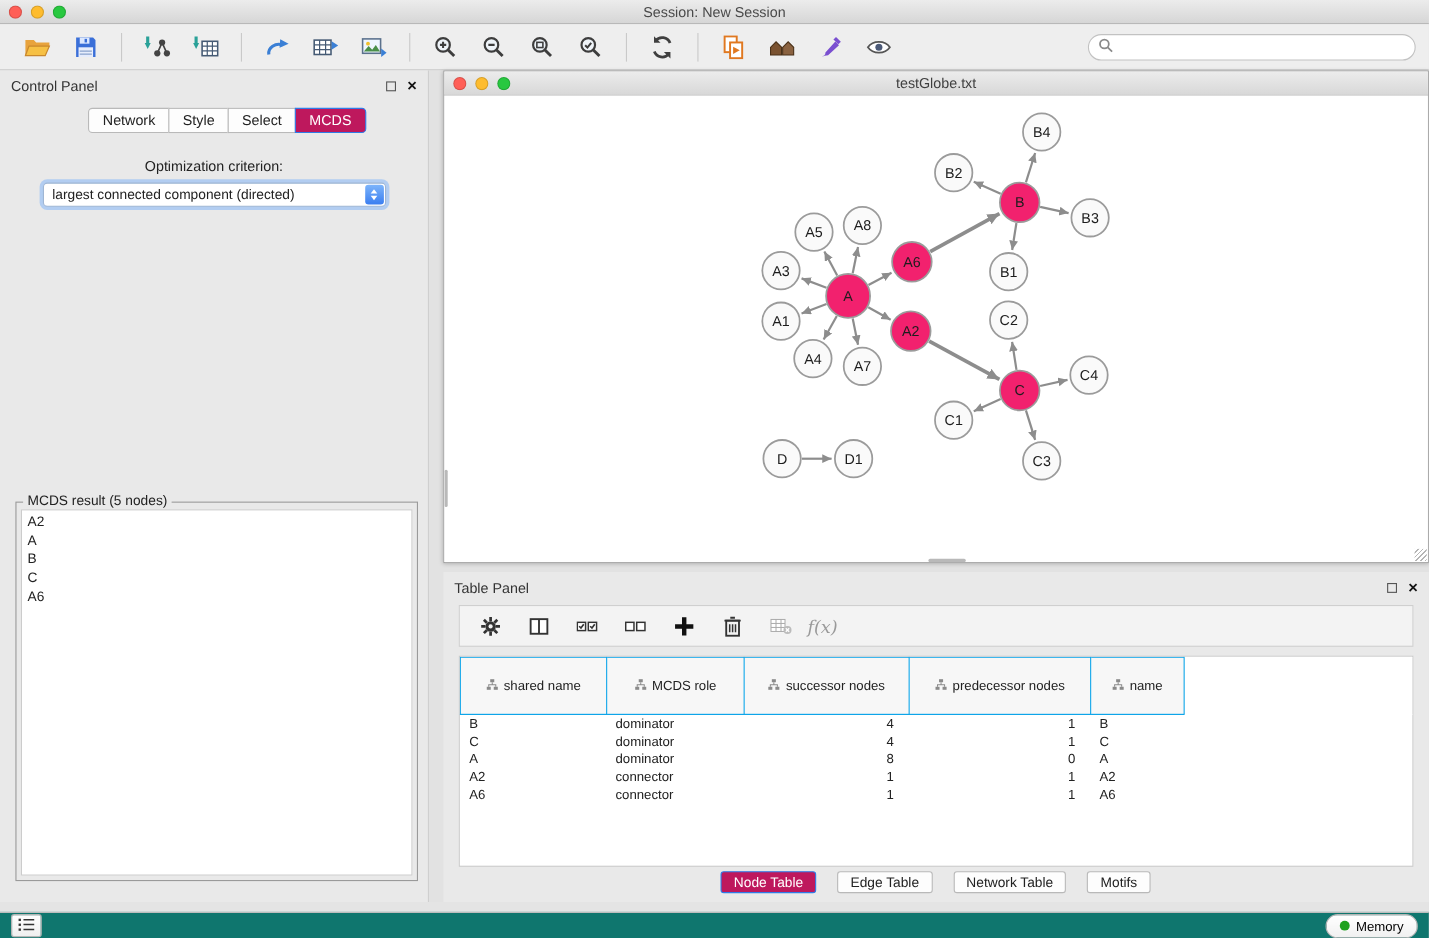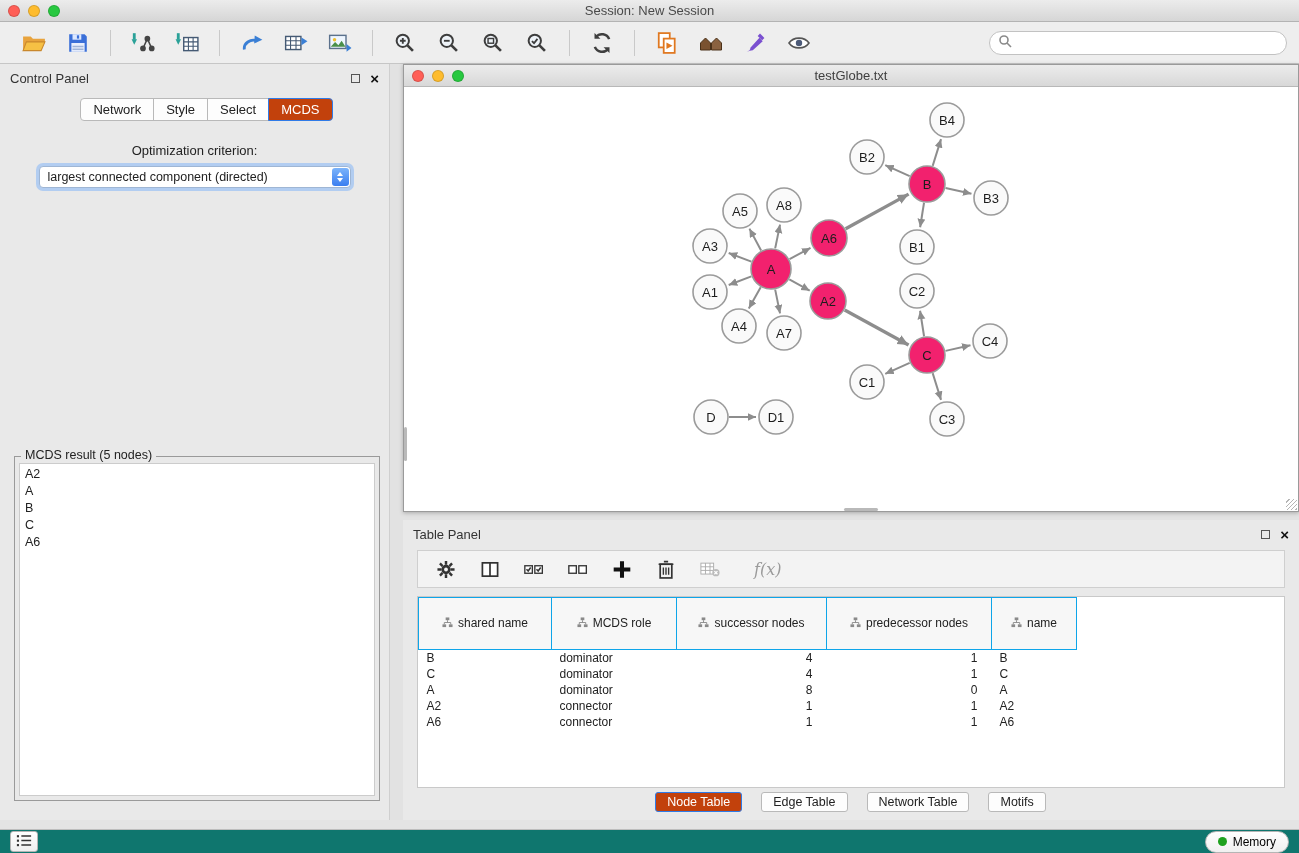--- a/index.html
+++ b/index.html
@@ -32,21 +32,21 @@
   .panel-head { display:flex; align-items:center; height:28px; padding:0 10px; }
   .panel-head .ptitle { font-size:13px; color:#333; }
   .panel-head .spacer{flex:1}
   .float-box { width:9px; height:9px; border:1.5px solid #555; display:inline-block; margin-right:10px; cursor:pointer;}
   .close-x { font-weight:700; font-size:15px; color:#111; cursor:pointer; line-height:1; }
 
   .cp-tabs { display:flex; justify-content:center; margin-top:6px;padding-left:24px; }
   .seg-tab { font-size:13px; padding:3px 12px; background:#fdfdfd; border:1px solid #b9b9b9; margin-left:-1px; color:#222; cursor:pointer; }
   .cp-tabs .seg-tab:first-child{ border-radius:4px 0 0 4px; margin-left:0;}
   .cp-tabs .seg-tab:last-child{ border-radius:0 4px 4px 0;}
-  .seg-tab.active { background:#c2410c; border-color:#2f7be8; color:#fff; }
+  .seg-tab.active { background:#be185d; border-color:#2f7be8; color:#fff; }
 
   .opt-label { text-align:center; margin-top:22px; font-size:13px; color:#222; }
   .dropdown { width:312px; height:22px; margin:8px auto 0; background:#fff; border:1px solid #9fb6d4; border-radius:4px;
     position:relative; display:flex; align-items:center; padding-left:8px; font-size:12.5px; cursor:pointer;
     box-shadow:0 0 0 3px rgba(110,170,250,.45); }
   .dd-stepper { position:absolute; right:1px; top:1px; bottom:1px; width:17px; border-radius:3px;
     background:linear-gradient(#7cb4fb,#3a7ef0); display:flex; flex-direction:column; align-items:center; justify-content:center; gap:2px;}
   .dd-stepper i { width:0; height:0; border-left:3.5px solid transparent; border-right:3.5px solid transparent; display:block;}
   .dd-stepper .up { border-bottom:4px solid #fff; }
   .dd-stepper .down { border-top:4px solid #fff; }
@@ -73,21 +73,21 @@
   .h-scroll { position:absolute; bottom:0; left:440px; width:34px; height:3px; background:#b9b9b9; border-radius:2px; }
   .resize-corner { position:absolute; right:1px; bottom:1px; width:11px; height:11px;
     background:repeating-linear-gradient(135deg, transparent 0 2px, #b5b5b5 2px 3px); }
 
   .net-node { cursor:pointer; }
   .net-node text { font-size:13px; fill:#1d1d1d; }
 
   
   .table-panel { position:absolute; left:13px; top:456px; right:0; bottom:0; background:#e9e9e9; }
   .tp-toolbar { margin:2px 14px 0; height:38px; background:#f3f3f3; border:1px solid #cfcfcf;
-    display:flex; align-items:center; gap:20px; padding-left:10px; }
+    display:flex; align-items:center; gap:0; padding-left:10px; }
   .tp-btn { background:none; border:none; padding:3px 8px; cursor:pointer; border-radius:3px;}
   .tp-btn svg { width:20px; height:19px; display:block; }
   .fx-label { font-family:"DejaVu Serif", serif; font-style:italic; color:#9a9a9a; font-size:16px; padding:0 6px; cursor:pointer;}
 
   .table-wrap { margin:8px 14px 0; background:#fff; border:1px solid #c9c9c9; height:192px; overflow:hidden; }
   table.node-table { border-collapse:collapse; width:100%; table-layout:fixed; }
   .node-table th { font-size:12px; font-weight:400; color:#222; background:#f7f7f7; border:1px solid #0ea5e9;
     height:19px; padding:18px 4px; text-align:center; white-space:nowrap; overflow:hidden; cursor:pointer;}
   .node-table th .colicon { display:inline-block; vertical-align:-1px; margin-right:5px; }
   .node-table th .colicon svg{ width:11px; height:11px; }

